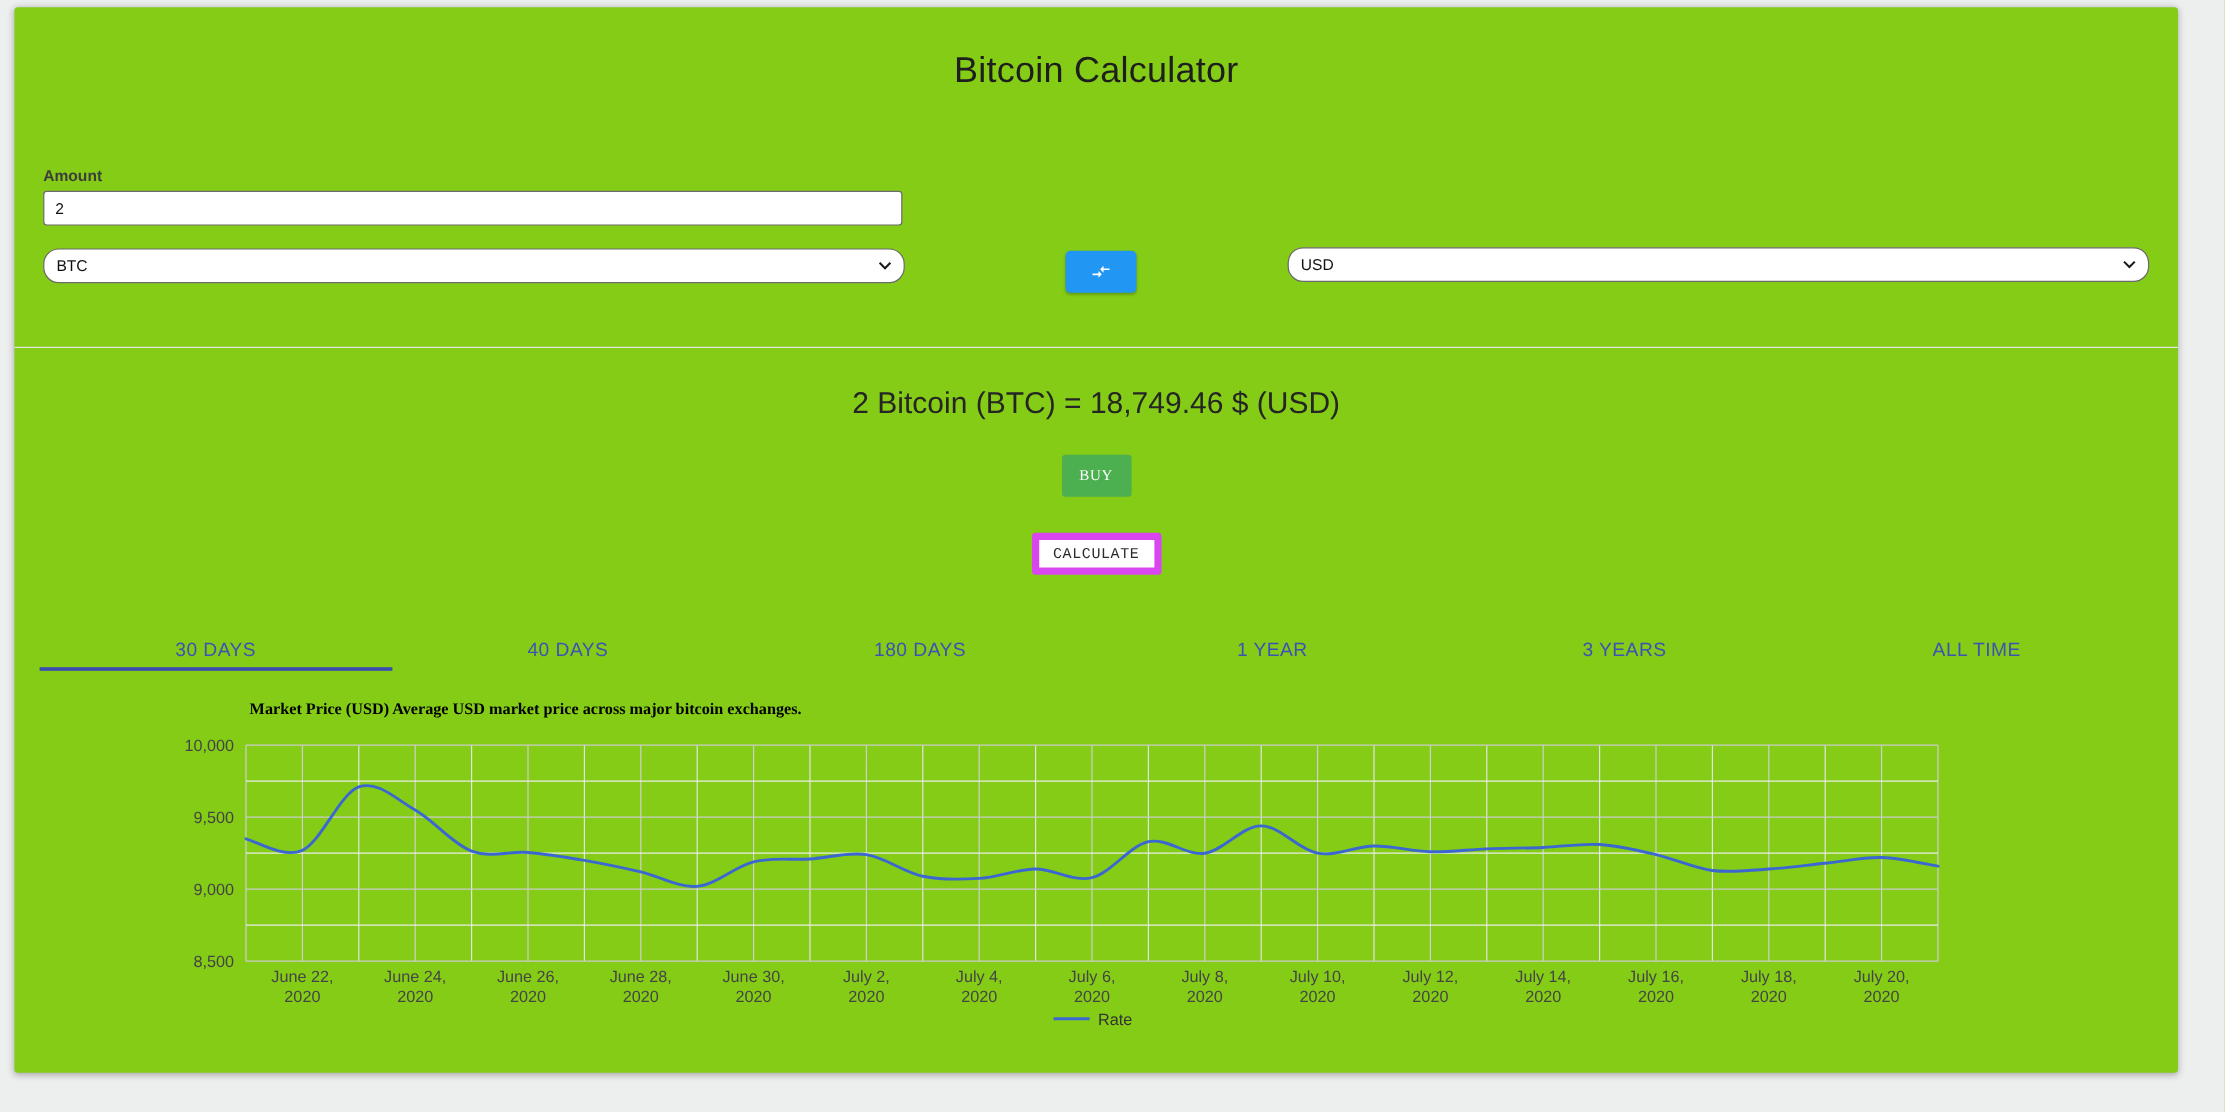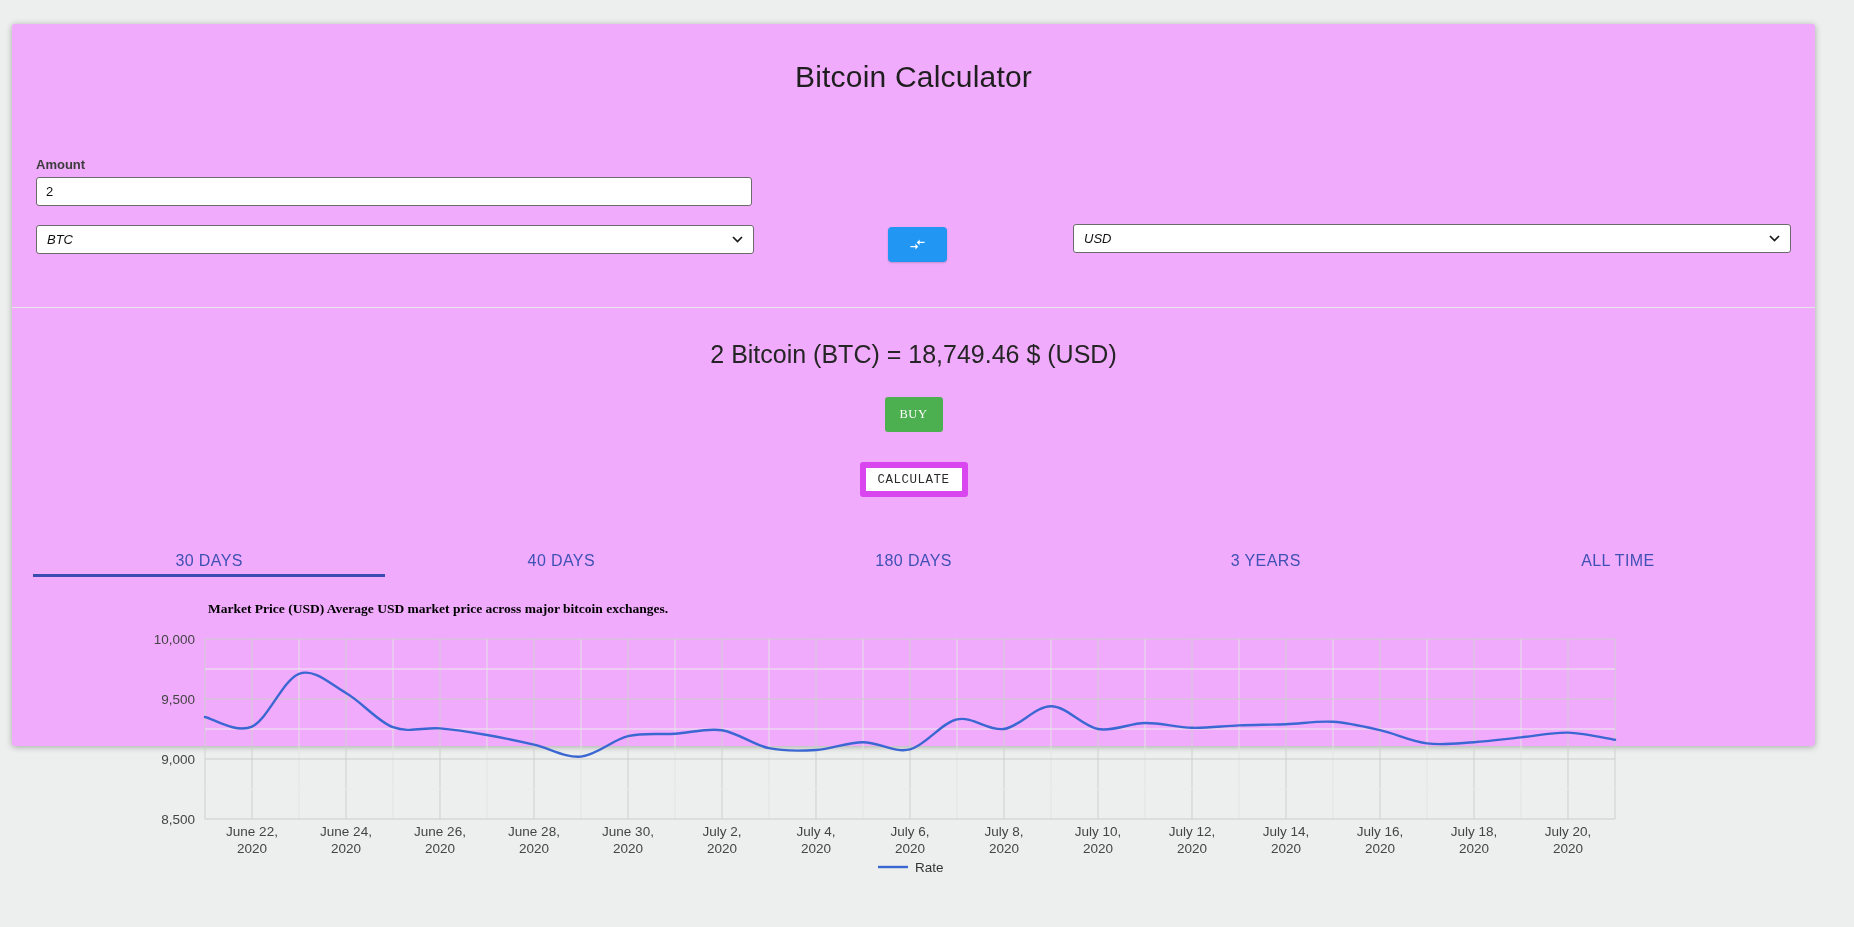--- a/index.html
+++ b/index.html
@@ -3,22 +3,22 @@
 <meta charset="utf-8">
 <style>
   * { box-sizing: border-box; }
   html,body { margin:0; padding:0; }
   body {
     width:1854px; height:927px; overflow:hidden;
     background:#edeeee;
     font-family:"Liberation Sans", sans-serif;
   }
   .card {
-    position:absolute; left:12px; top:24px; width:1803px; height:722px;
-    background:#f0abfc; border-radius:3px;
+    position:absolute; left:12px; top:6px; width:1803px; height:888px;
+    background:#84cc16; border-radius:3px;
     box-shadow:0 1px 6px rgba(0,0,0,0.30);
   }
   .page-title {
     position:absolute; top:36px; left:0; width:100%;
     text-align:center; font-size:30px; font-weight:400; color:#1e1e1e;
     margin:0; letter-spacing:0.2px;
   }
   .amount-label {
     position:absolute; left:24px; top:133px;
     font-size:13px; font-weight:700; color:#3d3d3d;
@@ -27,23 +27,23 @@
     position:absolute; left:24px; top:153px; width:716px; height:29px;
     border:1px solid #6b6b6b; border-radius:3px; padding:0 9px;
     font-size:13px; color:#111; font-family:"Liberation Sans", sans-serif;
     outline:none; background:#fff;
   }
   .select-wrap { position:absolute; height:31px; }
   .select-wrap.from { left:24px;  top:201px; width:718px; }
   .select-wrap.to   { left:1061px; top:200px; width:718px; }
   .currency-select {
     -webkit-appearance:none; appearance:none;
-    width:100%; height:29px; border:1px solid #6b6b6b; border-radius:3px;
+    width:100%; height:29px; border:1px solid #6b6b6b; border-radius:13px;
     background:#fff; font-size:13px; color:#111; padding:0 30px 0 10px;
-    font-family:"Liberation Sans", sans-serif; outline:none;font-style:italic;
+    font-family:"Liberation Sans", sans-serif; outline:none;
   }
   .chevron {
     position:absolute; right:11px; top:11px; pointer-events:none; line-height:0;
   }
   .swap-button {
     position:absolute; left:876px; top:203px; width:59px; height:35px;
     background:#2196f3; border:none; border-radius:4px; cursor:pointer;
     display:flex; align-items:center; justify-content:center;
     box-shadow:0 1px 2px rgba(0,0,0,0.2);
   }
@@ -133,20 +133,23 @@
 
   <div class="tabs">
     <div class="tab active">
         <span>30 DAYS</span>
       </div>
     <div class="tab">
         <span>40 DAYS</span>
       </div>
     <div class="tab">
         <span>180 DAYS</span>
+      </div>
+    <div class="tab">
+        <span>1 YEAR</span>
       </div>
     <div class="tab">
         <span>3 YEARS</span>
       </div>
     <div class="tab">
         <span>ALL TIME</span>
       </div>
   </div>
 
   <div class="chart-title">Market Price (USD) Average USD market price across major bitcoin exchanges.</div>

